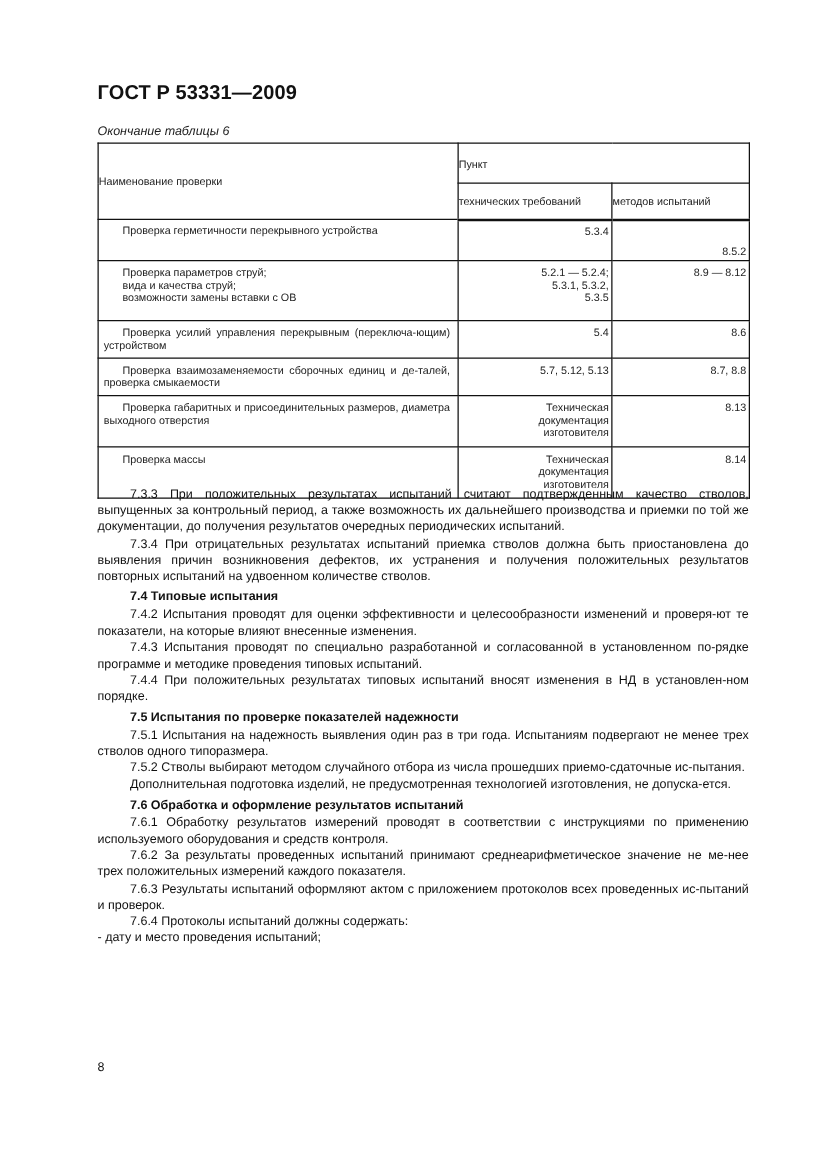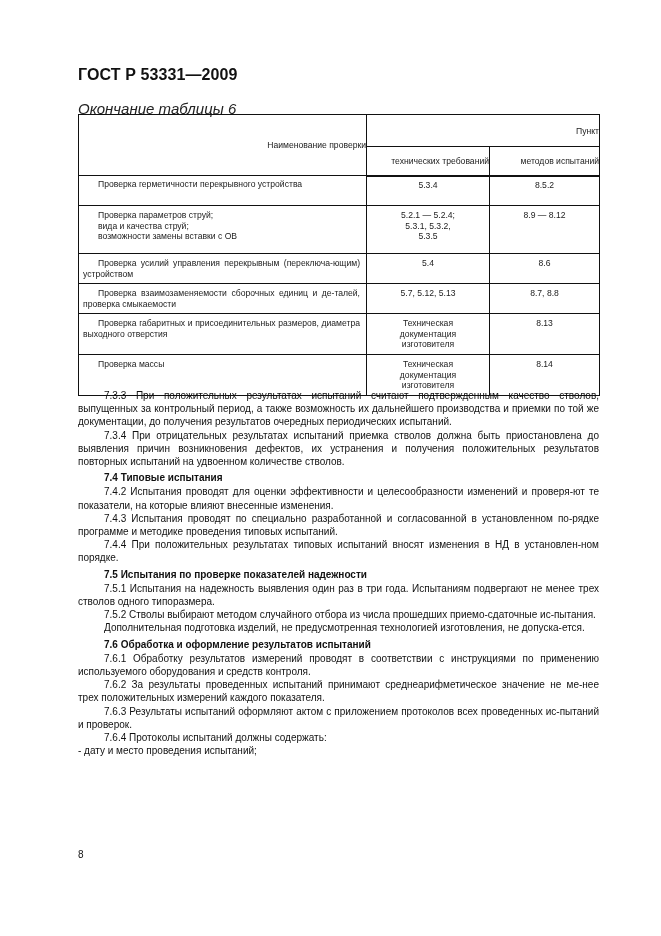--- a/index.html
+++ b/index.html
@@ -1,29 +1,29 @@
 <!DOCTYPE html>
 <html><head>
 <meta charset="utf-8">
 <style>
   html, body { margin: 0; padding: 0; background: #ffffff; }
   body { width: 661px; height: 936px; position: relative; overflow: hidden;
          font-family: "Liberation Sans", sans-serif; color: #111; }
   .doc-header { position: absolute; left: 78px; top: 66px; font-weight: bold; font-size: 16px; letter-spacing: 0.1px; }
-  .table-caption { position: absolute; left: 78px; top: 100px; font-style: italic; font-size: 15px; color: #222; }
+  .table-caption { position: absolute; left: 78px; top: 100px; font-style: italic; font-size: 10px; color: #222; }
   table.spec { position: absolute; left: 78px; top: 114px; width: 521px; border-collapse: collapse;
                font-size: 8.6px; color: #222; table-layout: fixed; }
   table.spec td, table.spec th { border: 1px solid #111; padding: 0; vertical-align: top; font-weight: normal; }
-  table.spec th { vertical-align: middle; text-align: right; }
+  table.spec th { vertical-align: middle; text-align: left; }
   table.spec thead tr.sub th { border-bottom: 2.5px solid #111; }
   .c-name { text-align: left; }
   .c-name .inner { padding: 4px 6px 4px 4px; line-height: 10.3px; text-align: justify; }
   .c-name .inner .first { padding-left: 15px; }
   .c-num { text-align: center; }
-  .c-num .inner { padding: 4px 2px; line-height: 10.3px; }
+  .c-num .inner { padding: 4px 2px; line-height: 10.3px; text-align: right; }
   .multiline { white-space: pre-line; }
   .body-text { position: absolute; left: 78px; width: 521px; font-size: 10px; line-height: 13.2px; color: #111; }
   .para { text-align: justify; text-indent: 26px; margin: 0; }
   .para.no-indent { text-indent: 0; }
   .heading { font-weight: bold; text-indent: 26px; margin: 3px 0 1px 0; }
   .page-number { position: absolute; left: 78px; top: 849px; font-size: 10px; }
 </style>
 </head>
 <body>
 
@@ -48,21 +48,21 @@
   </thead>
   <tbody>
     <tr style="height:17px">
       <td class="c-name">
           <div class="inner" style="padding-top:3px;padding-bottom:16px"><span class="first">Проверка герметичности перекрывного устройства</span></div>
         </td>
       <td class="c-num">
           <div class="inner" style="padding-top:3px;padding-bottom:2px">5.3.4</div>
         </td>
       <td class="c-num">
-          <div class="inner" style="padding-top:3px;padding-bottom:2px">8.5.2</div>
+          <div class="inner" style="padding-top:19px;padding-bottom:2px">8.5.2</div>
         </td>
     </tr>
     <tr style="height:48px">
       <td class="c-name">
           <div class="inner multiline" style="padding-left:19px">Проверка параметров струй;
 вида и качества струй;
 возможности замены вставки с ОВ</div>
         </td>
       <td class="c-num">
           <div class="inner multiline">5.2.1 — 5.2.4;

